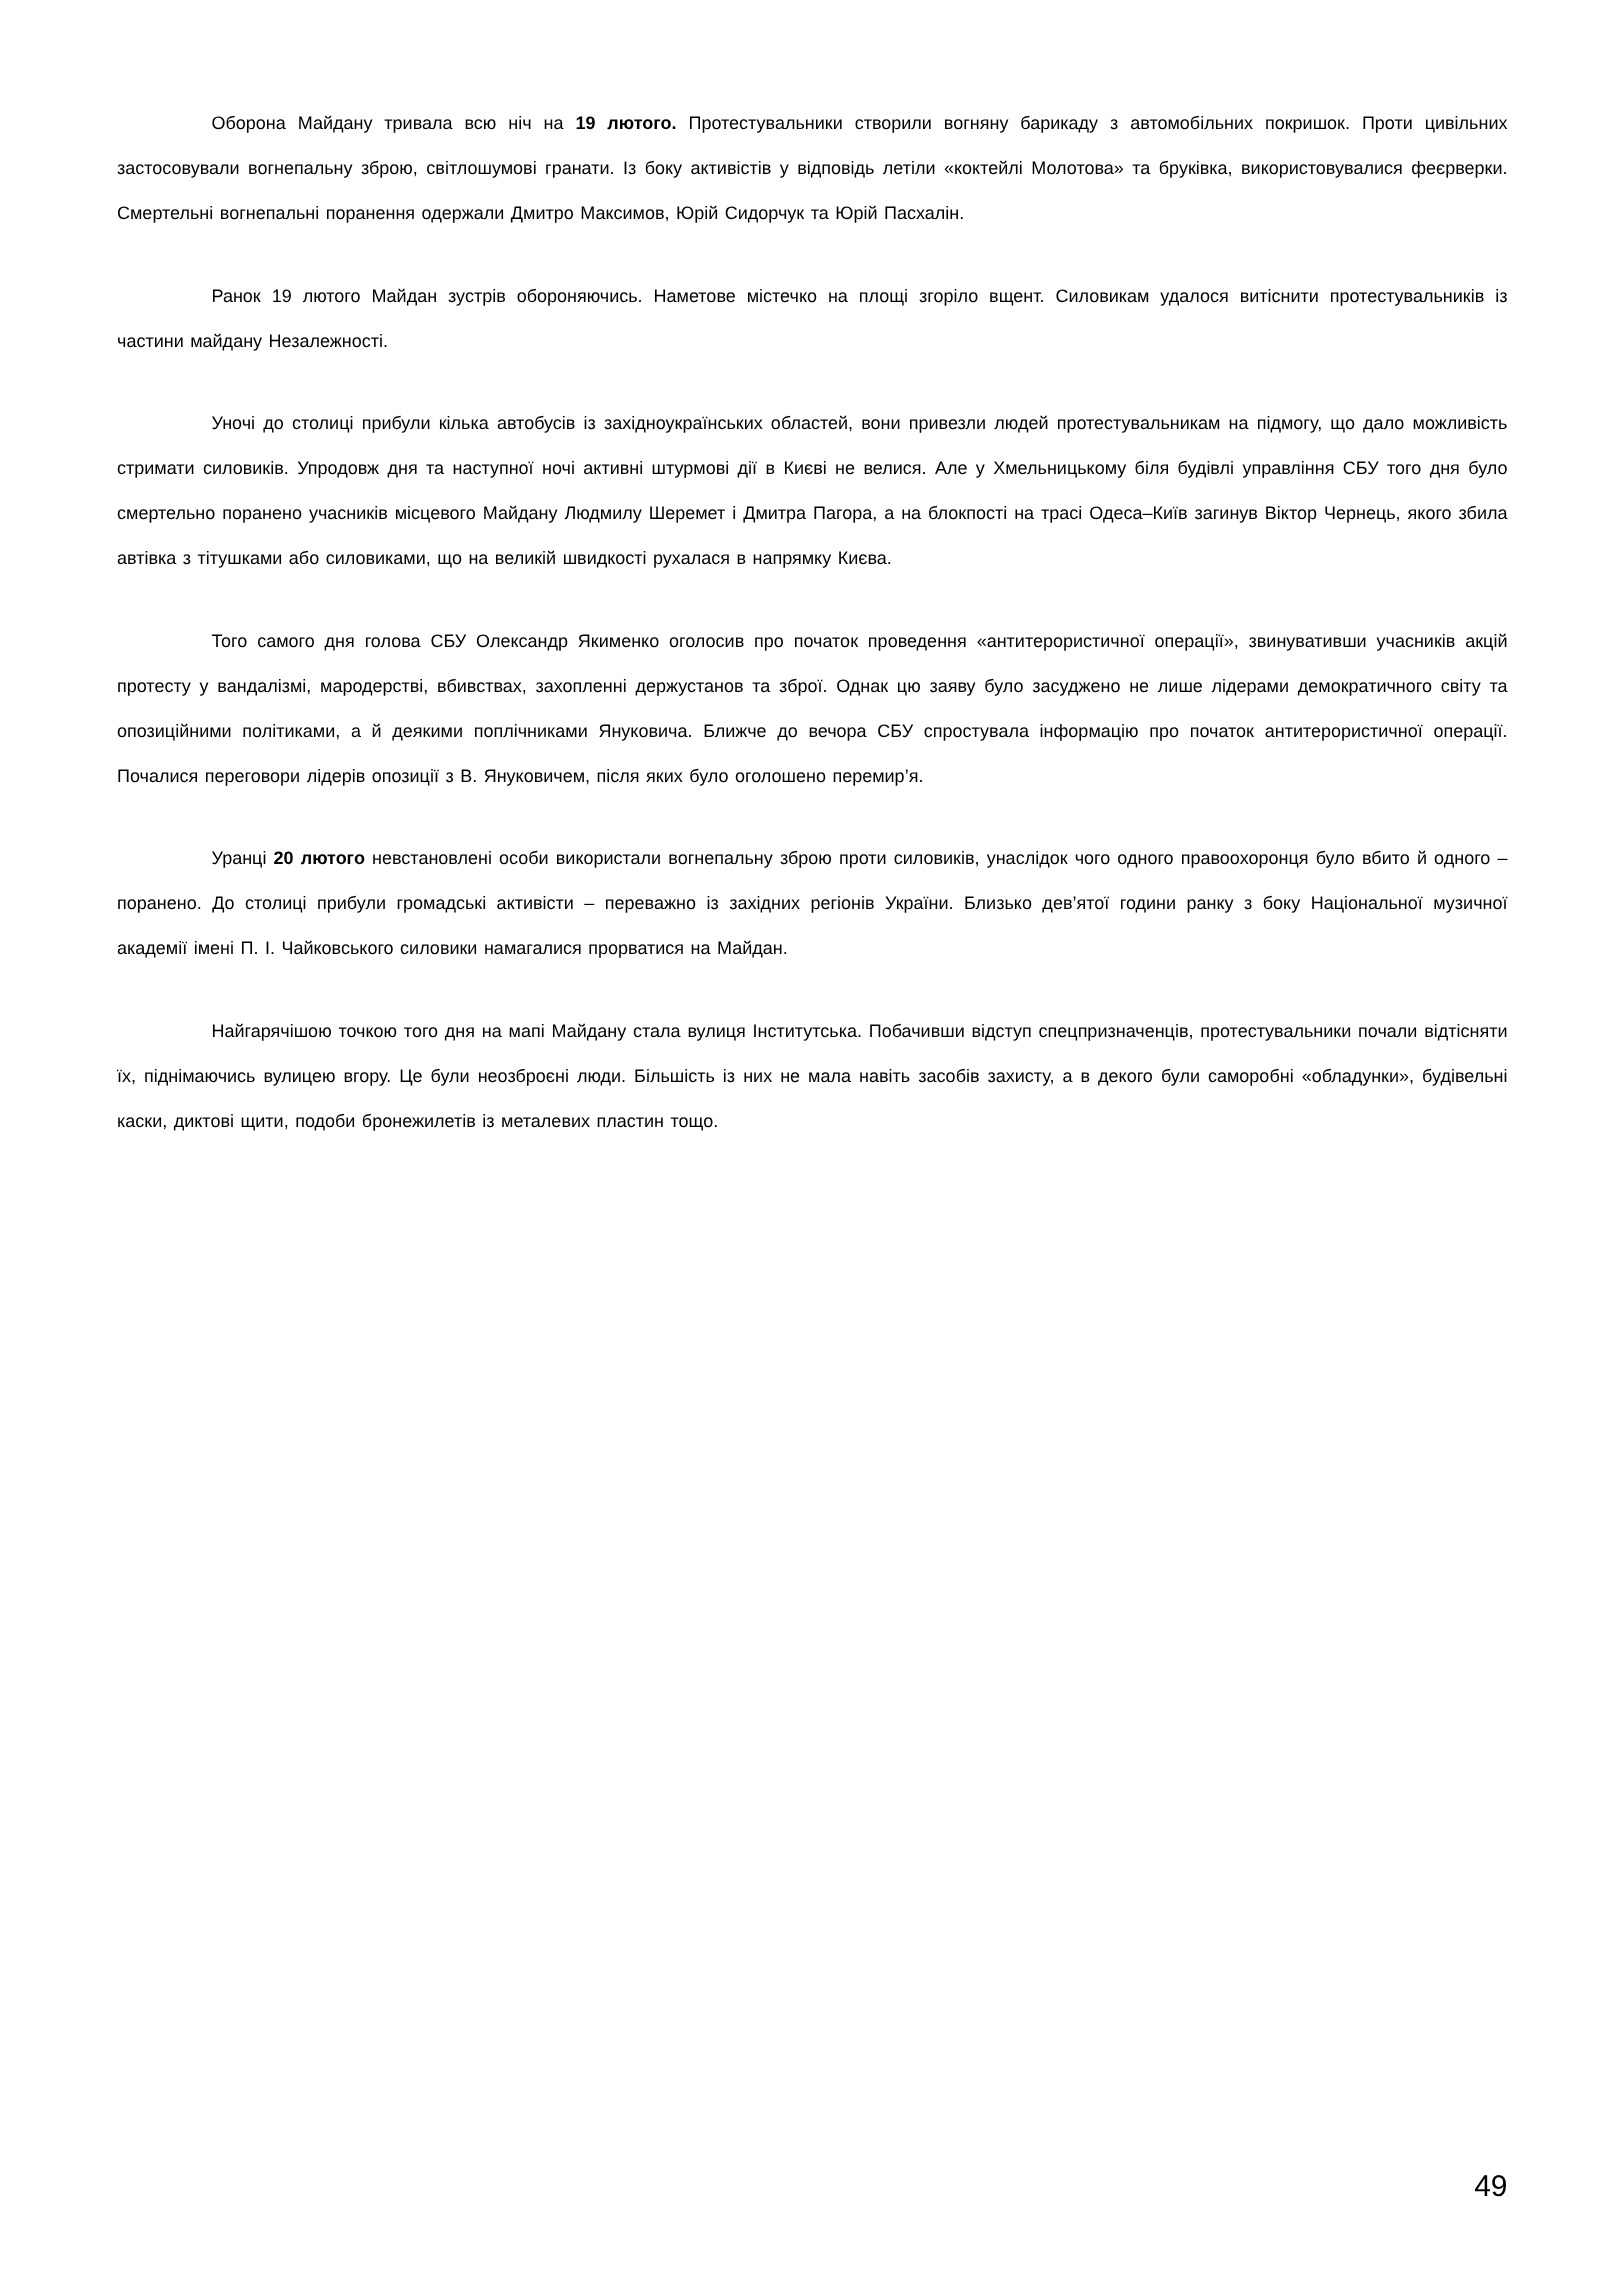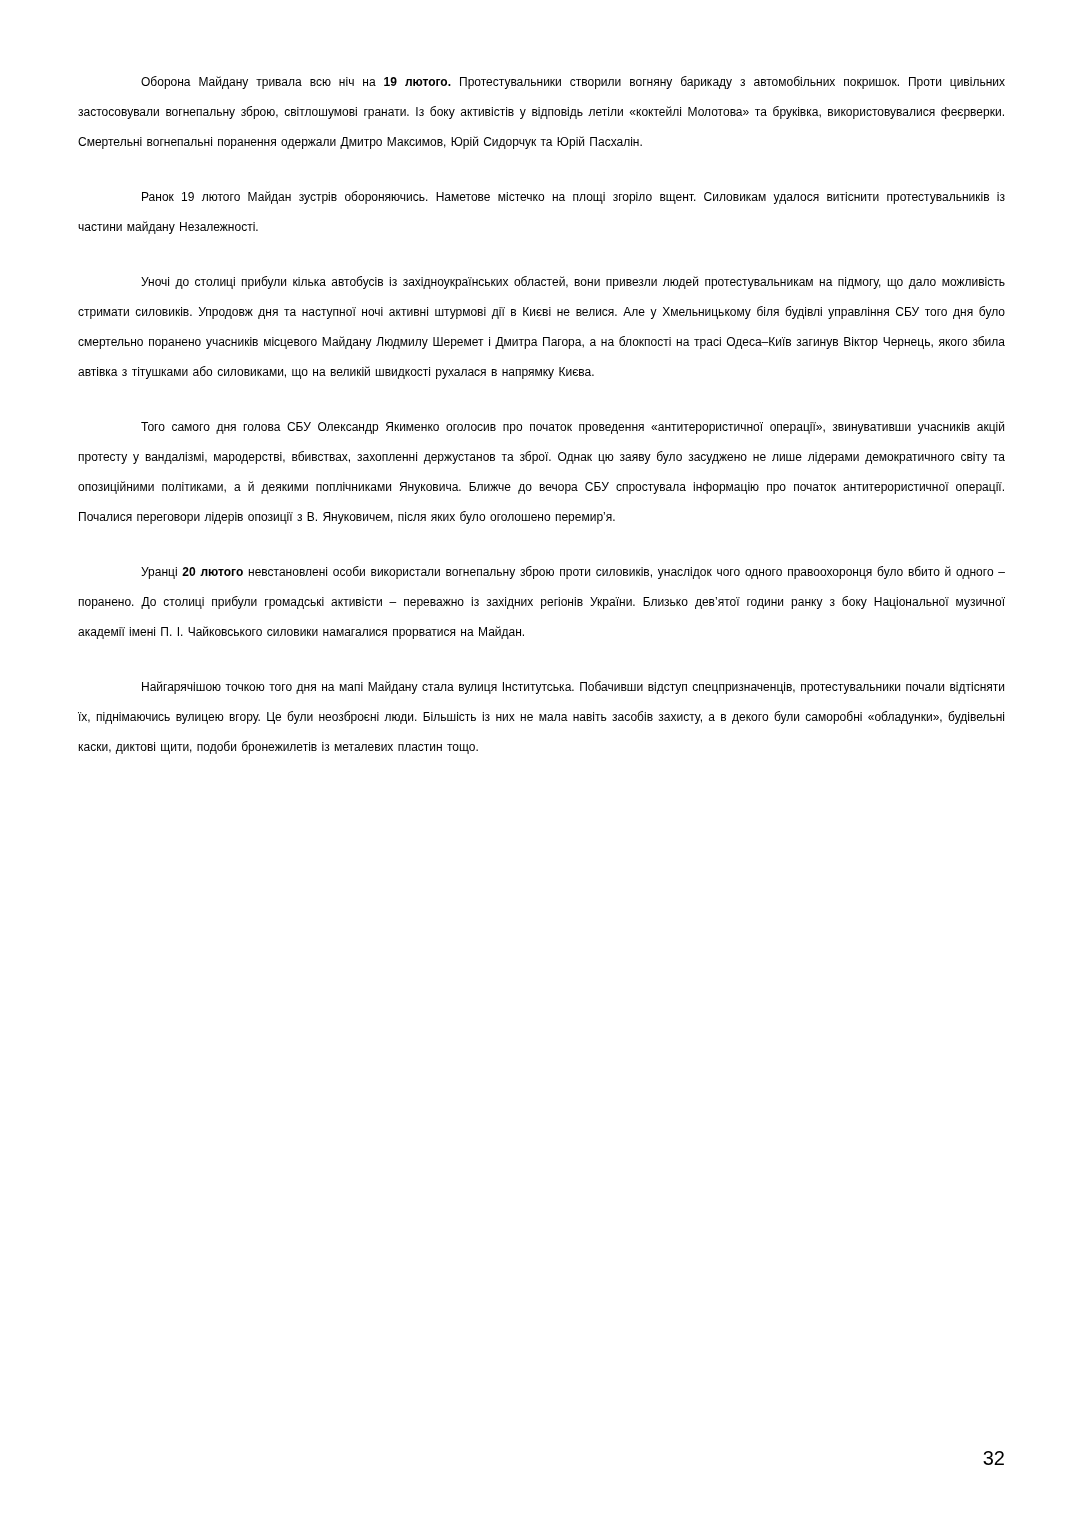--- a/index.html
+++ b/index.html
@@ -56,14 +56,14 @@
     <p class="para"><span>Уночі до столиці прибули кілька автобусів із західноукраїнських областей, вони привезли людей протестувальникам на підмогу, що дало можливість стримати силовиків. Упродовж дня та наступної ночі активні штурмові дії в Києві не велися. Але у Хмельницькому біля будівлі управління СБУ того дня було смертельно поранено учасників місцевого Майдану Людмилу Шеремет і Дмитра Пагора, а на блокпості на трасі Одеса–Київ загинув Віктор Чернець, якого збила автівка з тітушками або силовиками, що на великій швидкості рухалася в напрямку Києва.</span></p>
 
     <p class="para"><span>Того самого дня голова СБУ Олександр Якименко оголосив про початок проведення «антитерористичної операції», звинувативши учасників акцій протесту у вандалізмі, мародерстві, вбивствах, захопленні держустанов та зброї. Однак цю заяву було засуджено не лише лідерами демократичного світу та опозиційними політиками, а й деякими поплічниками Януковича. Ближче до вечора СБУ спростувала інформацію про початок антитерористичної операції. Почалися переговори лідерів опозиції з В. Януковичем, після яких було оголошено перемир’я.</span></p>
 
     <p class="para"><span>Уранці </span><b>20 лютого</b><span> невстановлені особи використали вогнепальну зброю проти силовиків, унаслідок чого одного правоохоронця було вбито й одного – поранено. До столиці прибули громадські активісти – переважно із західних регіонів України. Близько дев’ятої години ранку з боку Національної музичної академії імені П. І. Чайковського силовики намагалися прорватися на Майдан.</span></p>
 
     <p class="para"><span>Найгарячішою точкою того дня на мапі Майдану стала вулиця Інститутська. Побачивши відступ спецпризначенців, протестувальники почали відтісняти їх, піднімаючись вулицею вгору. Це були неозброєні люди. Більшість із них не мала навіть засобів захисту, а в декого були саморобні «обладунки», будівельні каски, диктові щити, подоби бронежилетів із металевих пластин тощо.</span></p>
 
   </div>
 
-  <div class="page-number">32</div>
+  <div class="page-number">49</div>
 </div>
 
 </body></html>

